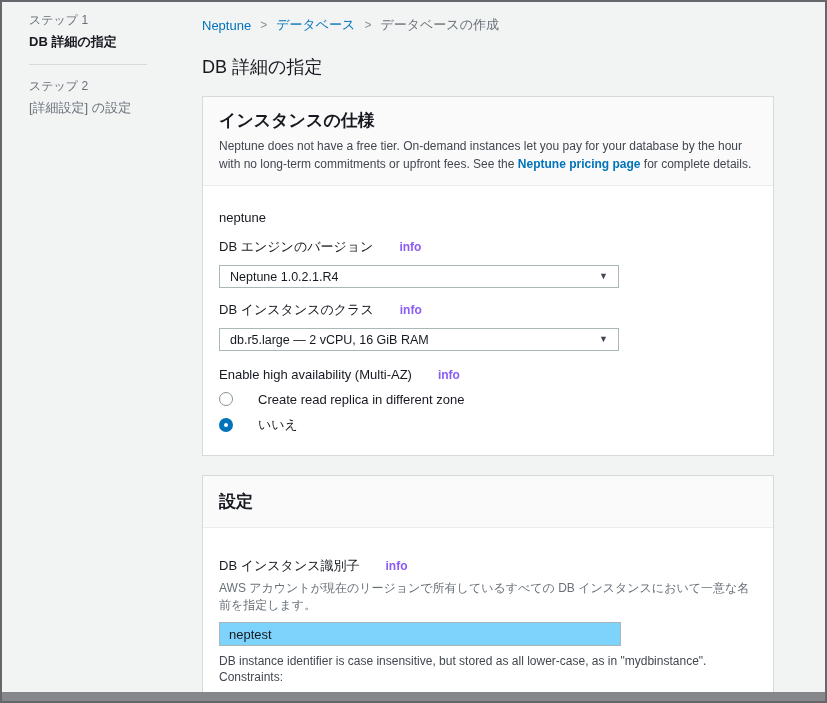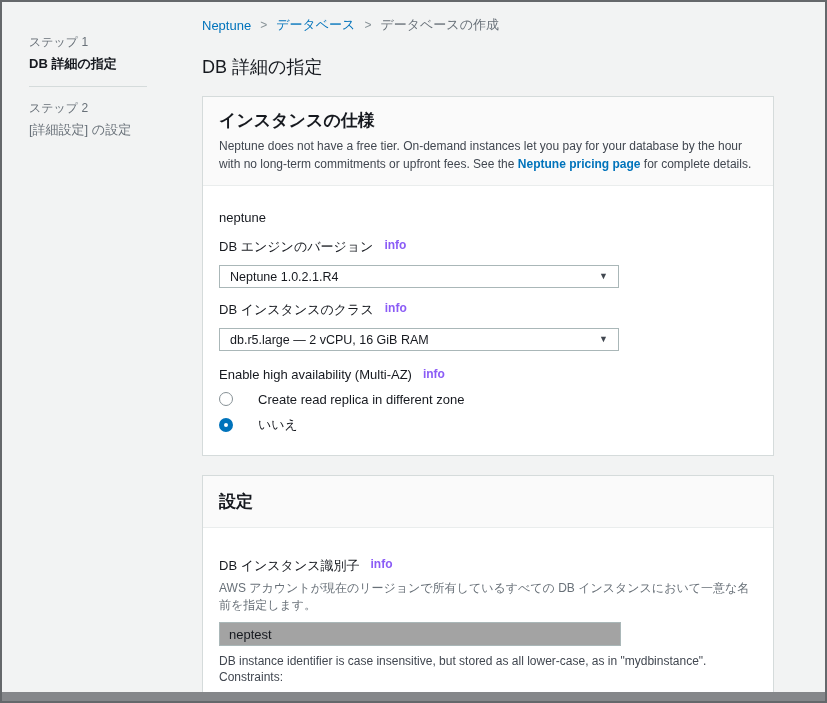--- a/index.html
+++ b/index.html
@@ -6,21 +6,21 @@
   html,body { background:#ffffff; }
   .page {
     position:relative;
     width:827px; height:703px;
     background:#f2f3f3;
     border:2px solid #65686b;
     font-family:"Liberation Sans", sans-serif;
     overflow:hidden;
   }
   
-  .sidebar { position:absolute; left:27px; top:32px; width:140px; }
+  .sidebar { position:absolute; left:27px; top:10px; width:140px; }
   .step-label { font-size:12px; color:#687078; }
   .step-title { font-size:13px; font-weight:bold; color:#16191f; margin-top:4px; }
   .step-title.inactive { font-weight:normal; color:#687078; }
   .sidebar-divider { border:none; border-top:1px solid #d5dbdb; margin:13px 0; width:118px; }
   
   .main { position:absolute; left:200px; top:0; width:572px; }
   .breadcrumb { padding-top:14px; font-size:13px; display:flex; align-items:center; gap:9px; }
   .crumb-link { color:#0073bb; text-decoration:none; cursor:pointer; }
   .crumb-sep { color:#879196; font-size:12px; }
   .crumb-current { color:#687078; }
@@ -28,37 +28,37 @@
   
   .panel { margin-top:17px; width:572px; background:#ffffff; border:1px solid #d5dbdb; }
   .panel-header { background:#fafafa; border-bottom:1px solid #eaeded; padding:12px 16px 12px; }
   .panel-title { font-size:17px; font-weight:bold; color:#16191f; }
   .panel-desc { margin-top:5px; font-size:12px; line-height:1.5; color:#414750; }
   .inline-link { color:#0073bb; font-weight:bold; text-decoration:none; cursor:pointer;text-align:center; }
   .panel-body { padding:15px 16px 21px; }
   .field { margin-bottom:13px; }
   .field-label { font-size:13px; color:#16191f; }
   .field-value { font-size:13px; color:#16191f; margin-top:9px; }
-  .label-row { display:flex; align-items:flex-start; gap:11px; margin-top:6px; }
+  .label-row { display:flex; align-items:center; gap:26px; margin-top:6px; }
   .label-row.first { margin-top:16px; }
   .info-link { font-size:12px; font-weight:bold; color:#8b5cf6; text-decoration:none; cursor:pointer; }
   .select {
     margin-top:9px; width:400px; height:23px; background:#fff;
     border:1px solid #aab7b8; display:flex; align-items:center;
     justify-content:space-between; padding:0 10px; cursor:pointer;
   }
   .select-value { font-size:12.5px; color:#16191f; }
   .caret { font-size:9px; color:#414750; line-height:1; }
   .radio-row { display:flex; align-items:center; gap:25px; margin-top:8px; height:18px;text-align:right; }
   .radio { width:14px; height:14px; border-radius:50%; background:#fff; border:1px solid #879196; flex:0 0 auto; cursor:pointer; }
   .radio.selected { border:5px solid #0073bb; }
   .radio-label { font-size:13px; color:#16191f; }
   .desc-ja { font-size:12px; color:#687078; margin-top:5px; }
   .text-input {
-    margin-top:8px; width:402px; height:24px; background:#a3a3a3;
+    margin-top:8px; width:402px; height:24px; background:#7dd3fc;
     border:1px solid #aab7b8; font-size:13px; color:#16191f;
     padding:0 9px; font-family:inherit; display:block;
   }
   .help-text { font-size:12px; color:#414750; margin-top:7px; line-height:1.35; }
   .help-text.tight { margin-top:0; }
   ul.constraints { margin:7px 0 0; padding-left:23px; }
   ul.constraints li { font-size:12px; color:#414750; margin-bottom:7px; }
   ul.constraints li::marker { color:#687078; }
   .bottom-bar { position:absolute; left:0; right:0; bottom:0; height:9px; background:#85878a; }
 </style>

